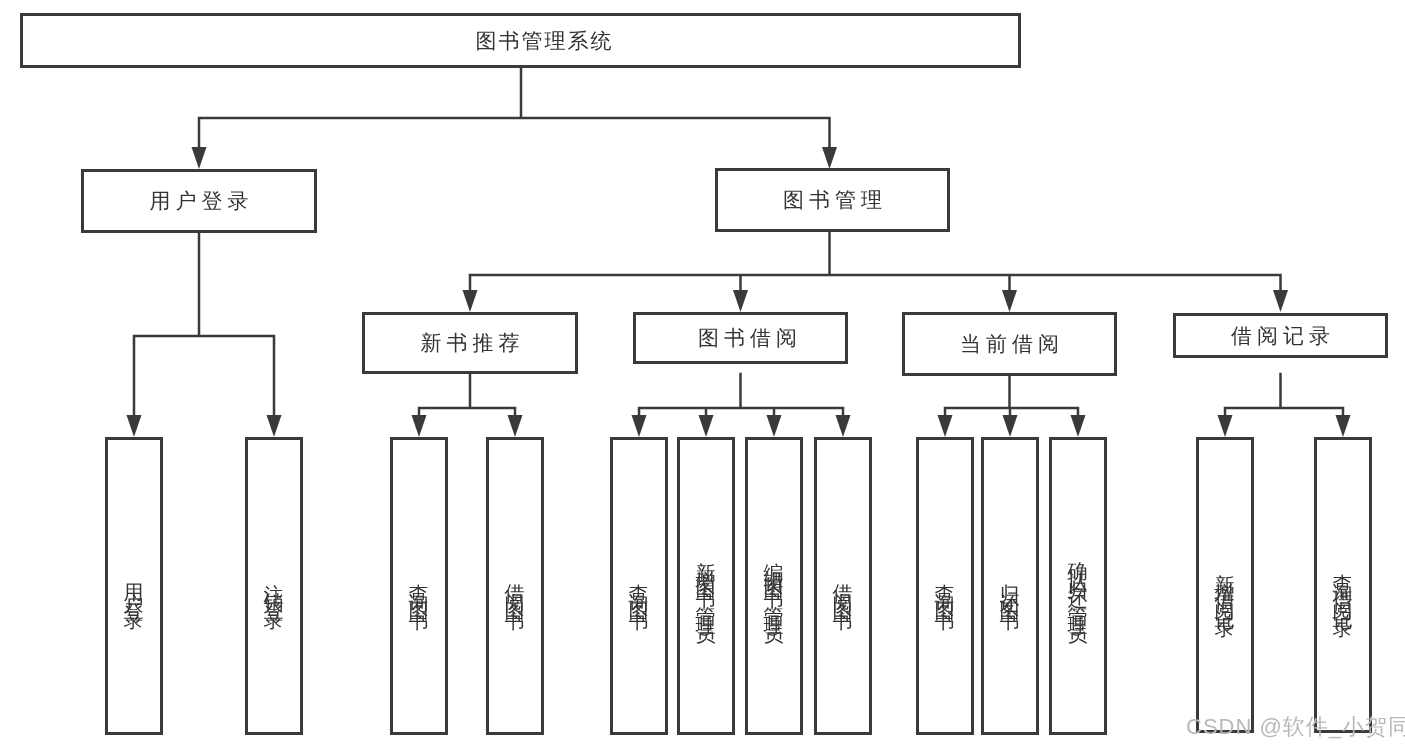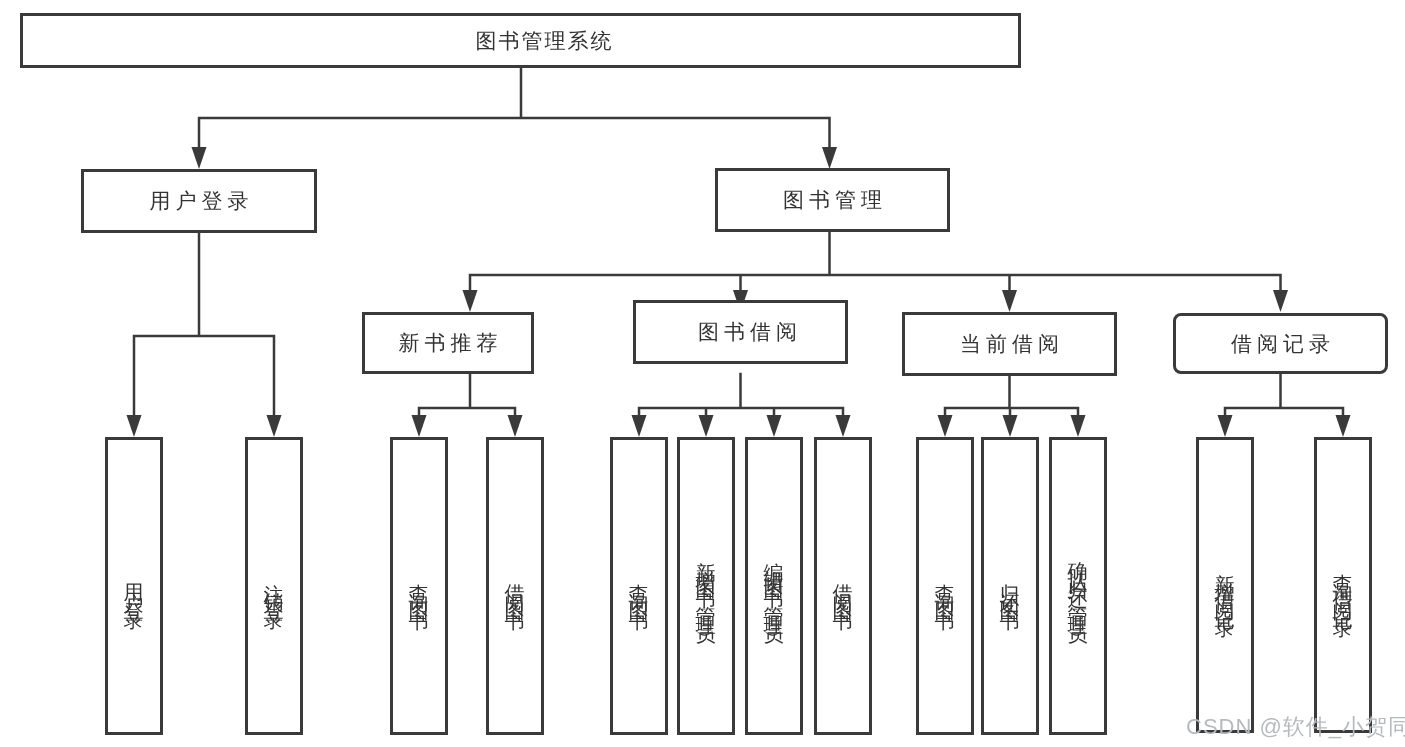--- a/index.html
+++ b/index.html
@@ -81,30 +81,30 @@
     <span class="hlabel title">图书管理系统</span>
   </div>
 
   <div class="box" style="left:81px;top:169px;width:236px;height:64px;">
     <span class="hlabel">用户登录</span>
   </div>
   <div class="box" style="left:715px;top:168px;width:235px;height:64px;">
     <span class="hlabel">图书管理</span>
   </div>
 
-  <div class="box" style="left:362px;top:312px;width:172px;height:62px;">
+  <div class="box" style="left:362px;top:312px;width:216px;height:62px;">
     <span class="hlabel">新书推荐</span>
   </div>
-  <div class="box" style="left:633px;top:300px;width:215px;height:64px;padding-left:14px;">
+  <div class="box" style="left:633px;top:312px;width:215px;height:52px;padding-left:14px;">
     <span class="hlabel">图书借阅</span>
   </div>
   <div class="box" style="left:902px;top:312px;width:215px;height:64px;">
     <span class="hlabel">当前借阅</span>
   </div>
-  <div class="box" style="left:1173px;top:313px;width:215px;height:61px;border-radius:8px;">
+  <div class="box" style="left:1173px;top:313px;width:215px;height:45px;">
     <span class="hlabel">借阅记录</span>
   </div>
 
   <div class="box" style="left:105px;top:437px;width:58px;height:298px;">
     <span class="vlabel">用户登录</span>
   </div>
   <div class="box" style="left:245px;top:437px;width:58px;height:298px;">
     <span class="vlabel">注销登录</span>
   </div>
 

